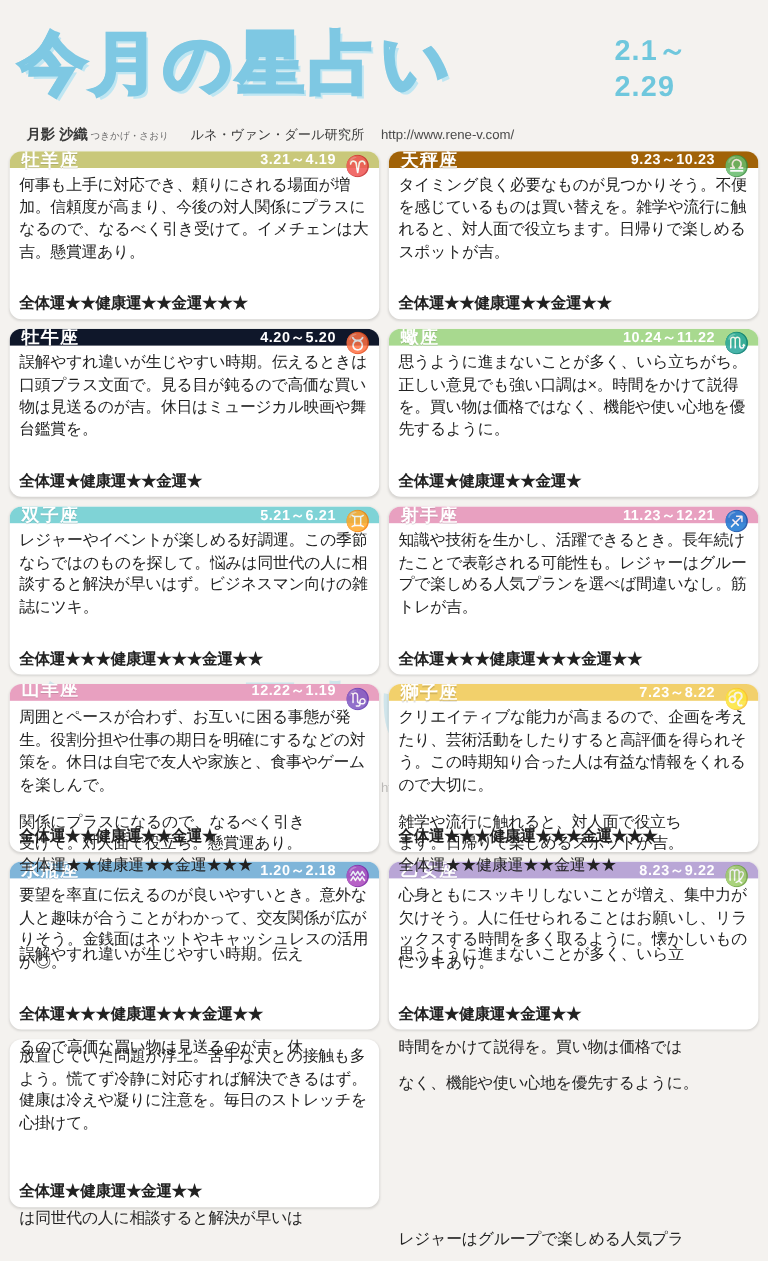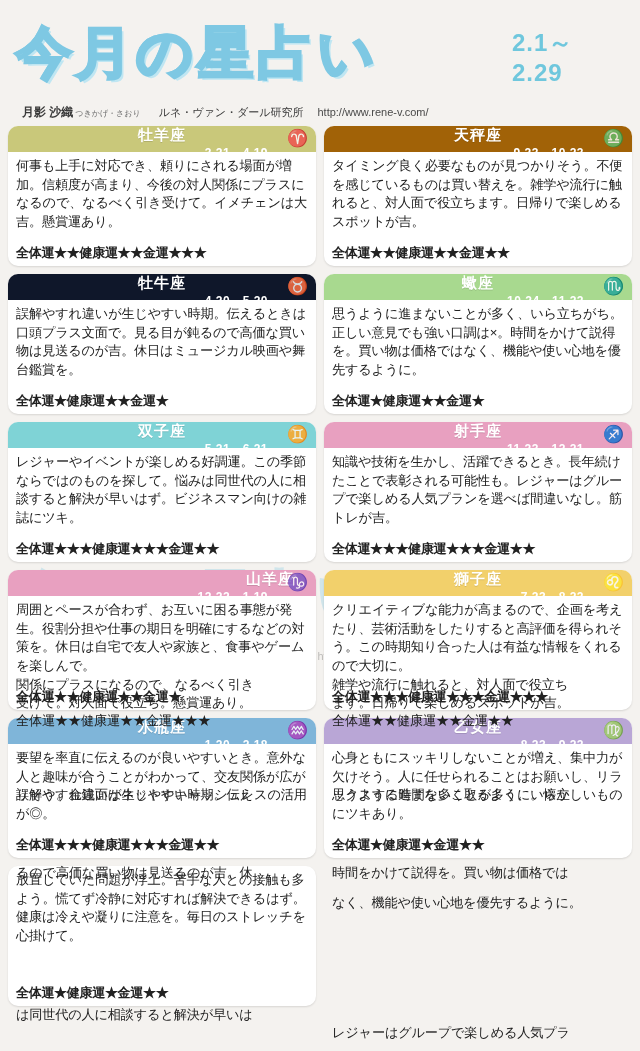--- a/index.html
+++ b/index.html
@@ -55,25 +55,24 @@
   .card{
     position:relative;
     background:#ffffff;
     border-radius:10px;
     overflow:hidden;
     box-shadow:0 1px 2px rgba(0,0,0,.12);
     height:140px;
     box-sizing:border-box;
   }
   .card-head{
-    height:26px;
+    height:14px;
     display:flex;align-items:center;
-    padding:0 22px;
+    padding:0 10px;
     position:relative;
-    flex-direction:column;
   }
   .sign-name{
     font-size:15px;font-weight:bold;color:#ffffff;
     text-shadow:0 1px 0 rgba(0,0,0,.12);
     letter-spacing:1px;
   }
   .sign-date{
     margin-left:auto;margin-right:26px;
     font-size:12px;font-weight:bold;color:#ffffff;
     letter-spacing:0.5px;

